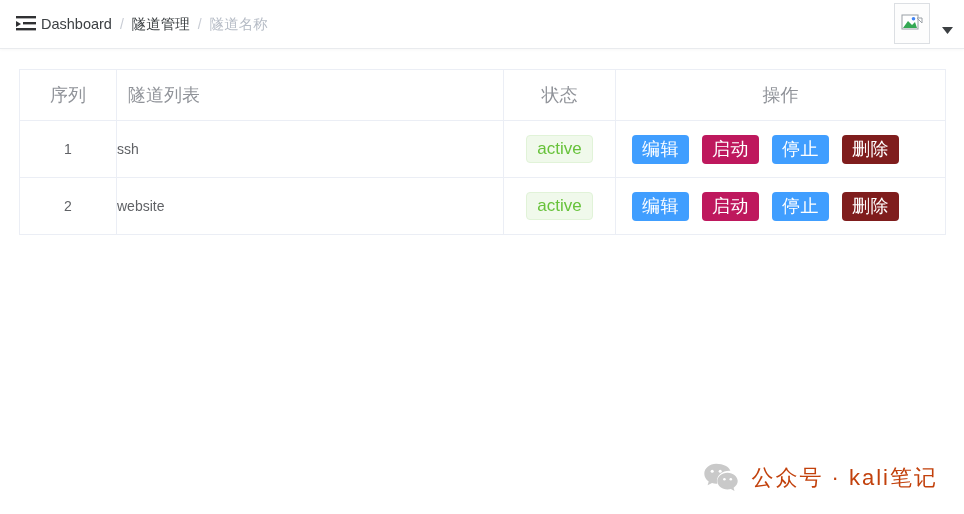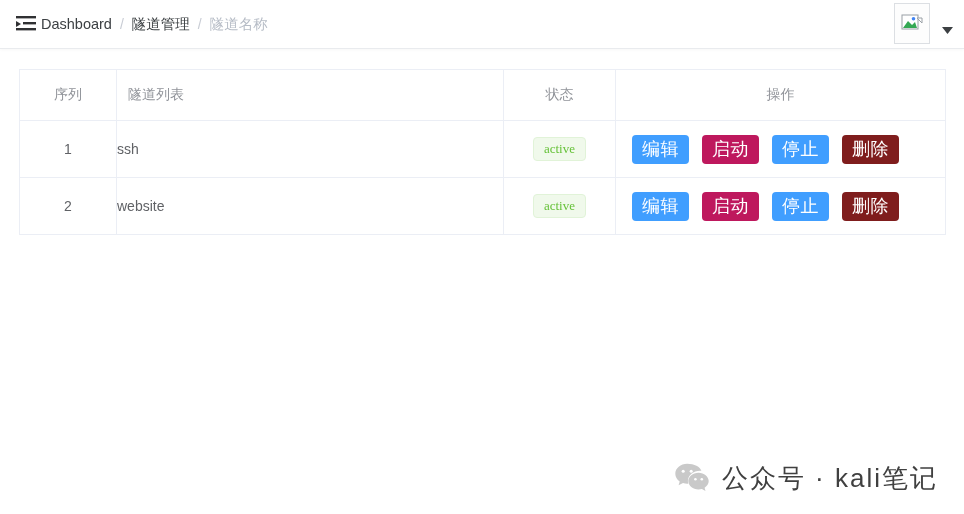--- a/index.html
+++ b/index.html
@@ -104,48 +104,47 @@
     table-layout: fixed;
   }
   .data-table th,
   .data-table td {
     border: 1px solid #ebeef5;
     font-weight: 400;
   }
   .data-table thead th {
     height: 51px;
     color: #909399;
-    font-size: 14px;
+    font-size: 18px;
     background: #ffffff;
   }
   .data-table tbody td {
     height: 57px;
     color: #606266;
     font-size: 14px;
     background: #ffffff;
   }
 
   .col-idx   { width: 97px;  text-align: center; }
   .col-name  { width: 387px; text-align: left; }
   .col-state { width: 112px; text-align: center; }
   .col-ops   { width: 330px; text-align: center; }
 
   th.col-name { padding-left: 11px; }
 
   
   .badge {
     display: inline-block;
     padding: 4px 10px 5px;
-    font-size: 13px;
+    font-size: 17px;
     line-height: 1;
     border-radius: 4px;
     background: #f0f9eb;
     border: 1px solid #e1f3d8;
     color: #67c23a;
-    font-family: Liberation Serif, serif;
   }
 
   
   .ops {
     display: flex;
     align-items: center;
     justify-content: flex-start;
     gap: 13px;
     padding-left: 16px;
   }
@@ -171,22 +170,22 @@
     position: absolute;
     right: 26px;
     bottom: 22px;
     display: flex;
     align-items: center;
     gap: 13px;
     user-select: none;
   }
   .wm-icon { display: block; }
   .wm-text {
-    color: #404040;
-    font-size: 26px;
+    color: #c2410c;
+    font-size: 22px;
     letter-spacing: 2px;
     line-height: 1;
     white-space: nowrap;
   }
 </style>
 </head>
 <body>
 
 <div class="app-header">
 

